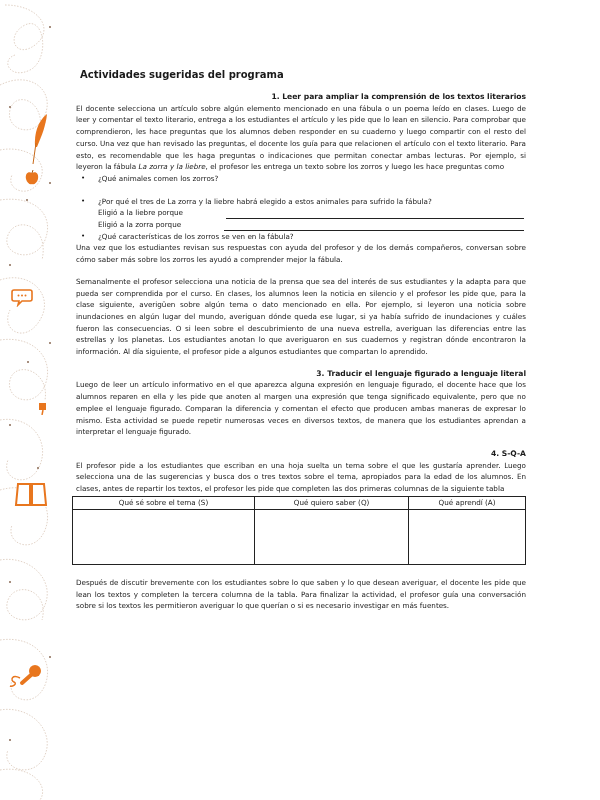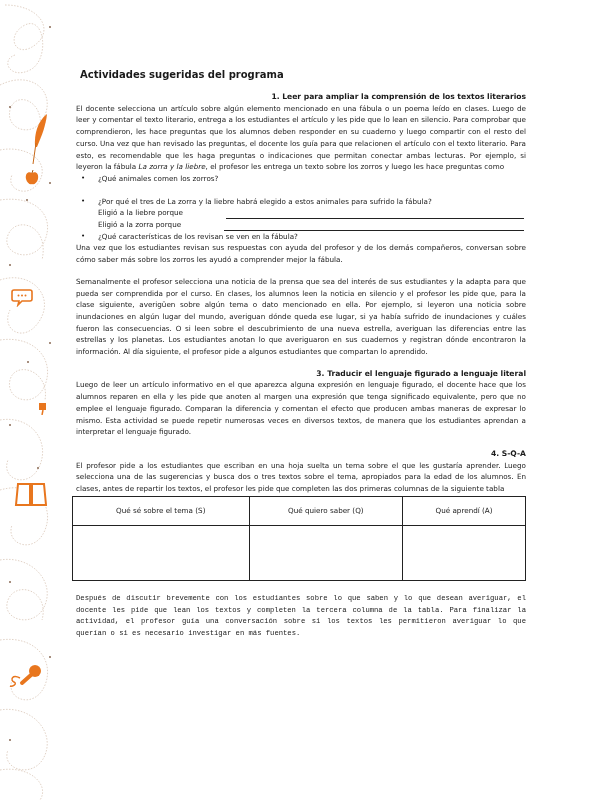--- a/index.html
+++ b/index.html
@@ -12,23 +12,23 @@
   .section h3 { font-size:7.6px; font-weight:bold; margin:0; line-height:11.7px;text-align:right; }
   .para { text-align:justify; margin:0; }
   .para .it { font-style:italic; }
   ul.q { list-style:none; margin:0; padding:0; }
   ul.q li { position:relative; padding-left:22px; }
   ul.q li .bullet { position:absolute; left:5px; top:0; font-size:7px; }
   .answer { padding-left:22px; display:flex; align-items:flex-end;gap:41px; }
   .answer .line { flex:1; border-bottom:1px solid #222; height:8px; margin-left:2px; margin-right:2px; }
   .gap { height:11px; }
   table.sqa { border-collapse:collapse; width:454px; margin-left:-4px; margin-top:1px; }
-  table.sqa th { font-weight:normal; font-size:7.2px; border:1px solid #222; height:12px; padding:8px; }
+  table.sqa th { font-weight:normal; font-size:7.2px; border:1px solid #222; height:12px; padding:0; }
   table.sqa td { border:1px solid #222; height:52px; }
-  .after { margin-top:12px;font-family:Liberation Mono, monospace; }
+  .after { margin-top:12px; }
 </style>
 </head>
 <body>
 
 <div class="sidebar">
   <svg width="60" height="800" viewBox="0 0 60 800">
     <g fill="none" stroke="#d9c7b8" stroke-width="0.8" stroke-dasharray="1.5,1.5">
       <path d="M5 5 C40 5 55 30 35 45 C15 60 5 35 25 25 C45 15 50 60 30 70 C10 80 0 60 15 55"></path>
       <path d="M0 85 C30 70 55 90 45 115 C35 140 5 130 10 110 C15 90 45 100 40 130"></path>
       <path d="M0 150 C25 145 50 160 40 180 C30 200 5 190 12 175"></path>
@@ -107,21 +107,21 @@
     </ul>
     <div class="answer">
         <span>Eligió a la liebre porque</span>
         <span class="line"></span>
       </div>
     <div class="answer">
         <span>Eligió a la zorra porque</span>
         <span class="line"></span>
       </div>
     <ul class="q">
-      <li><span class="bullet">•</span><span>¿Qué características de los revisan se ven en la fábula?</span></li>
+      <li><span class="bullet">•</span><span>¿Qué características de los zorros se ven en la fábula?</span></li>
     </ul>
     <p class="para">Una vez que los estudiantes revisan sus respuestas con ayuda del profesor y de los demás compañeros, conversan sobre cómo saber más sobre los zorros les ayudó a comprender mejor la fábula.</p>
   </div>
 
   <div class="section">
     <p class="para">Semanalmente el profesor selecciona una noticia de la prensa que sea del interés de sus estudiantes y la adapta para que pueda ser comprendida por el curso. En clases, los alumnos leen la noticia en silencio y el profesor les pide que, para la clase siguiente, averigüen sobre algún tema o dato mencionado en ella. Por ejemplo, si leyeron una noticia sobre inundaciones en algún lugar del mundo, averiguan dónde queda ese lugar, si ya había sufrido de inundaciones y cuáles fueron las consecuencias. O si leen sobre el descubrimiento de una nueva estrella, averiguan las diferencias entre las estrellas y los planetas. Los estudiantes anotan lo que averiguaron en sus cuadernos y registran dónde encontraron la información. Al día siguiente, el profesor pide a algunos estudiantes que compartan lo aprendido.</p>
   </div>
 
   <div class="section">
     <h3>3. Traducir el lenguaje figurado a lenguaje literal</h3>

